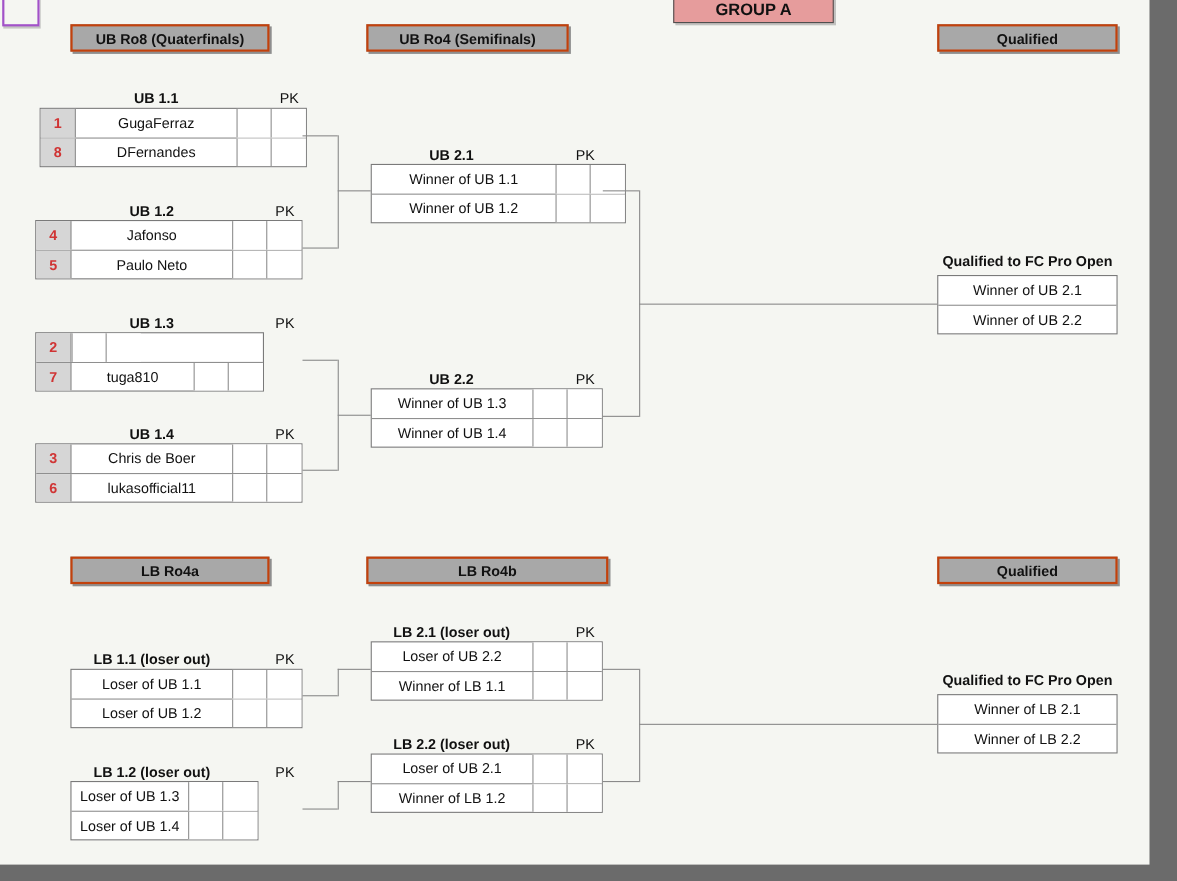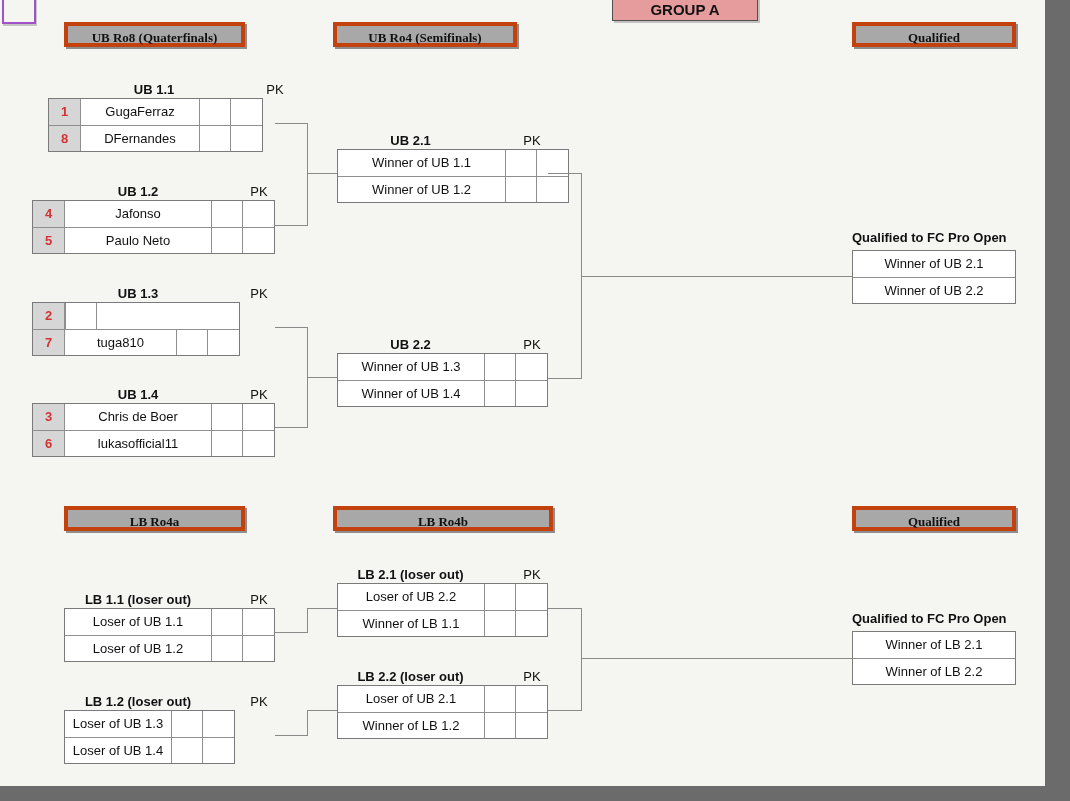--- a/index.html
+++ b/index.html
@@ -27,39 +27,38 @@
     position:absolute;left:612px;top:-5px;width:146px;height:26px;
     background:#e69c9c;border:1px solid #4f4f4f;
     box-shadow:2px 2px 0 rgba(130,130,130,.45);
     font-size:15px;font-weight:bold;color:#111;
     text-align:center;line-height:27px;
     box-sizing:border-box;
   }
   
   .ghead{
     position:absolute;height:25px;
-    background:#a8a8a8;border:4px solid #c2410c;
+    background:#a8a8a8;border:2px solid #c2410c;
     box-shadow:2px 2px 0 #8e8e8e;
     font-size:13px;font-weight:bold;color:#111;
     text-align:center;line-height:24px;
     box-sizing:border-box;
-    font-family:Liberation Serif, serif;
   }
   
   .match{position:absolute;}
   .mhead{position:relative;height:16px;}
   .mtitle{
     position:absolute;bottom:1px;
     font-size:13px;font-weight:bold;color:#111;
     text-align:center;white-space:nowrap;
   }
   .mtitle.pk{font-weight:normal;}
   .qhead{
     height:20px;font-size:13px;font-weight:bold;color:#111;
-    white-space:nowrap;
+    text-align:center;white-space:nowrap;
   }
   .mbox{
     border:1px solid #7a7a7a;background:#ffffff;
     box-sizing:content-box;
   }
   .prow{display:flex;height:25.5px;align-items:stretch;}
   .prow + .prow{border-top:1px solid #8f8f8f;}
   .seed{
     width:32px;flex:none;background:#d6d6d6;
     border-right:1px solid #8f8f8f;
@@ -93,21 +92,21 @@
   <div class="group-banner">GROUP A</div>
 
   <div class="ghead" style="left:64px;top:22px;width:181px">UB Ro8 (Quaterfinals)</div>
   <div class="ghead" style="left:333px;top:22px;width:184px">UB Ro4 (Semifinals)</div>
   <div class="ghead" style="left:852px;top:22px;width:164px">Qualified</div>
 
   <div class="ghead" style="left:64px;top:506px;width:181px">LB Ro4a</div>
   <div class="ghead" style="left:333px;top:506px;width:220px">LB Ro4b</div>
   <div class="ghead" style="left:852px;top:506px;width:164px">Qualified</div>
 
-  <div class="match" style="left:48px;top:82px;width:215px">
+  <div class="match" style="left:36px;top:82px;width:243px">
     <div class="mhead">
       <span class="mtitle" style="left:32px;width:148px">UB 1.1</span>
       <span class="mtitle pk" style="left:211px;width:32px">PK</span>
     </div>
     <div class="mbox">
       <div class="prow">
         <div class="seed">1</div>
         <div class="pname">GugaFerraz</div>
         <div class="scell c1"></div>
         <div class="scell c2"></div>

